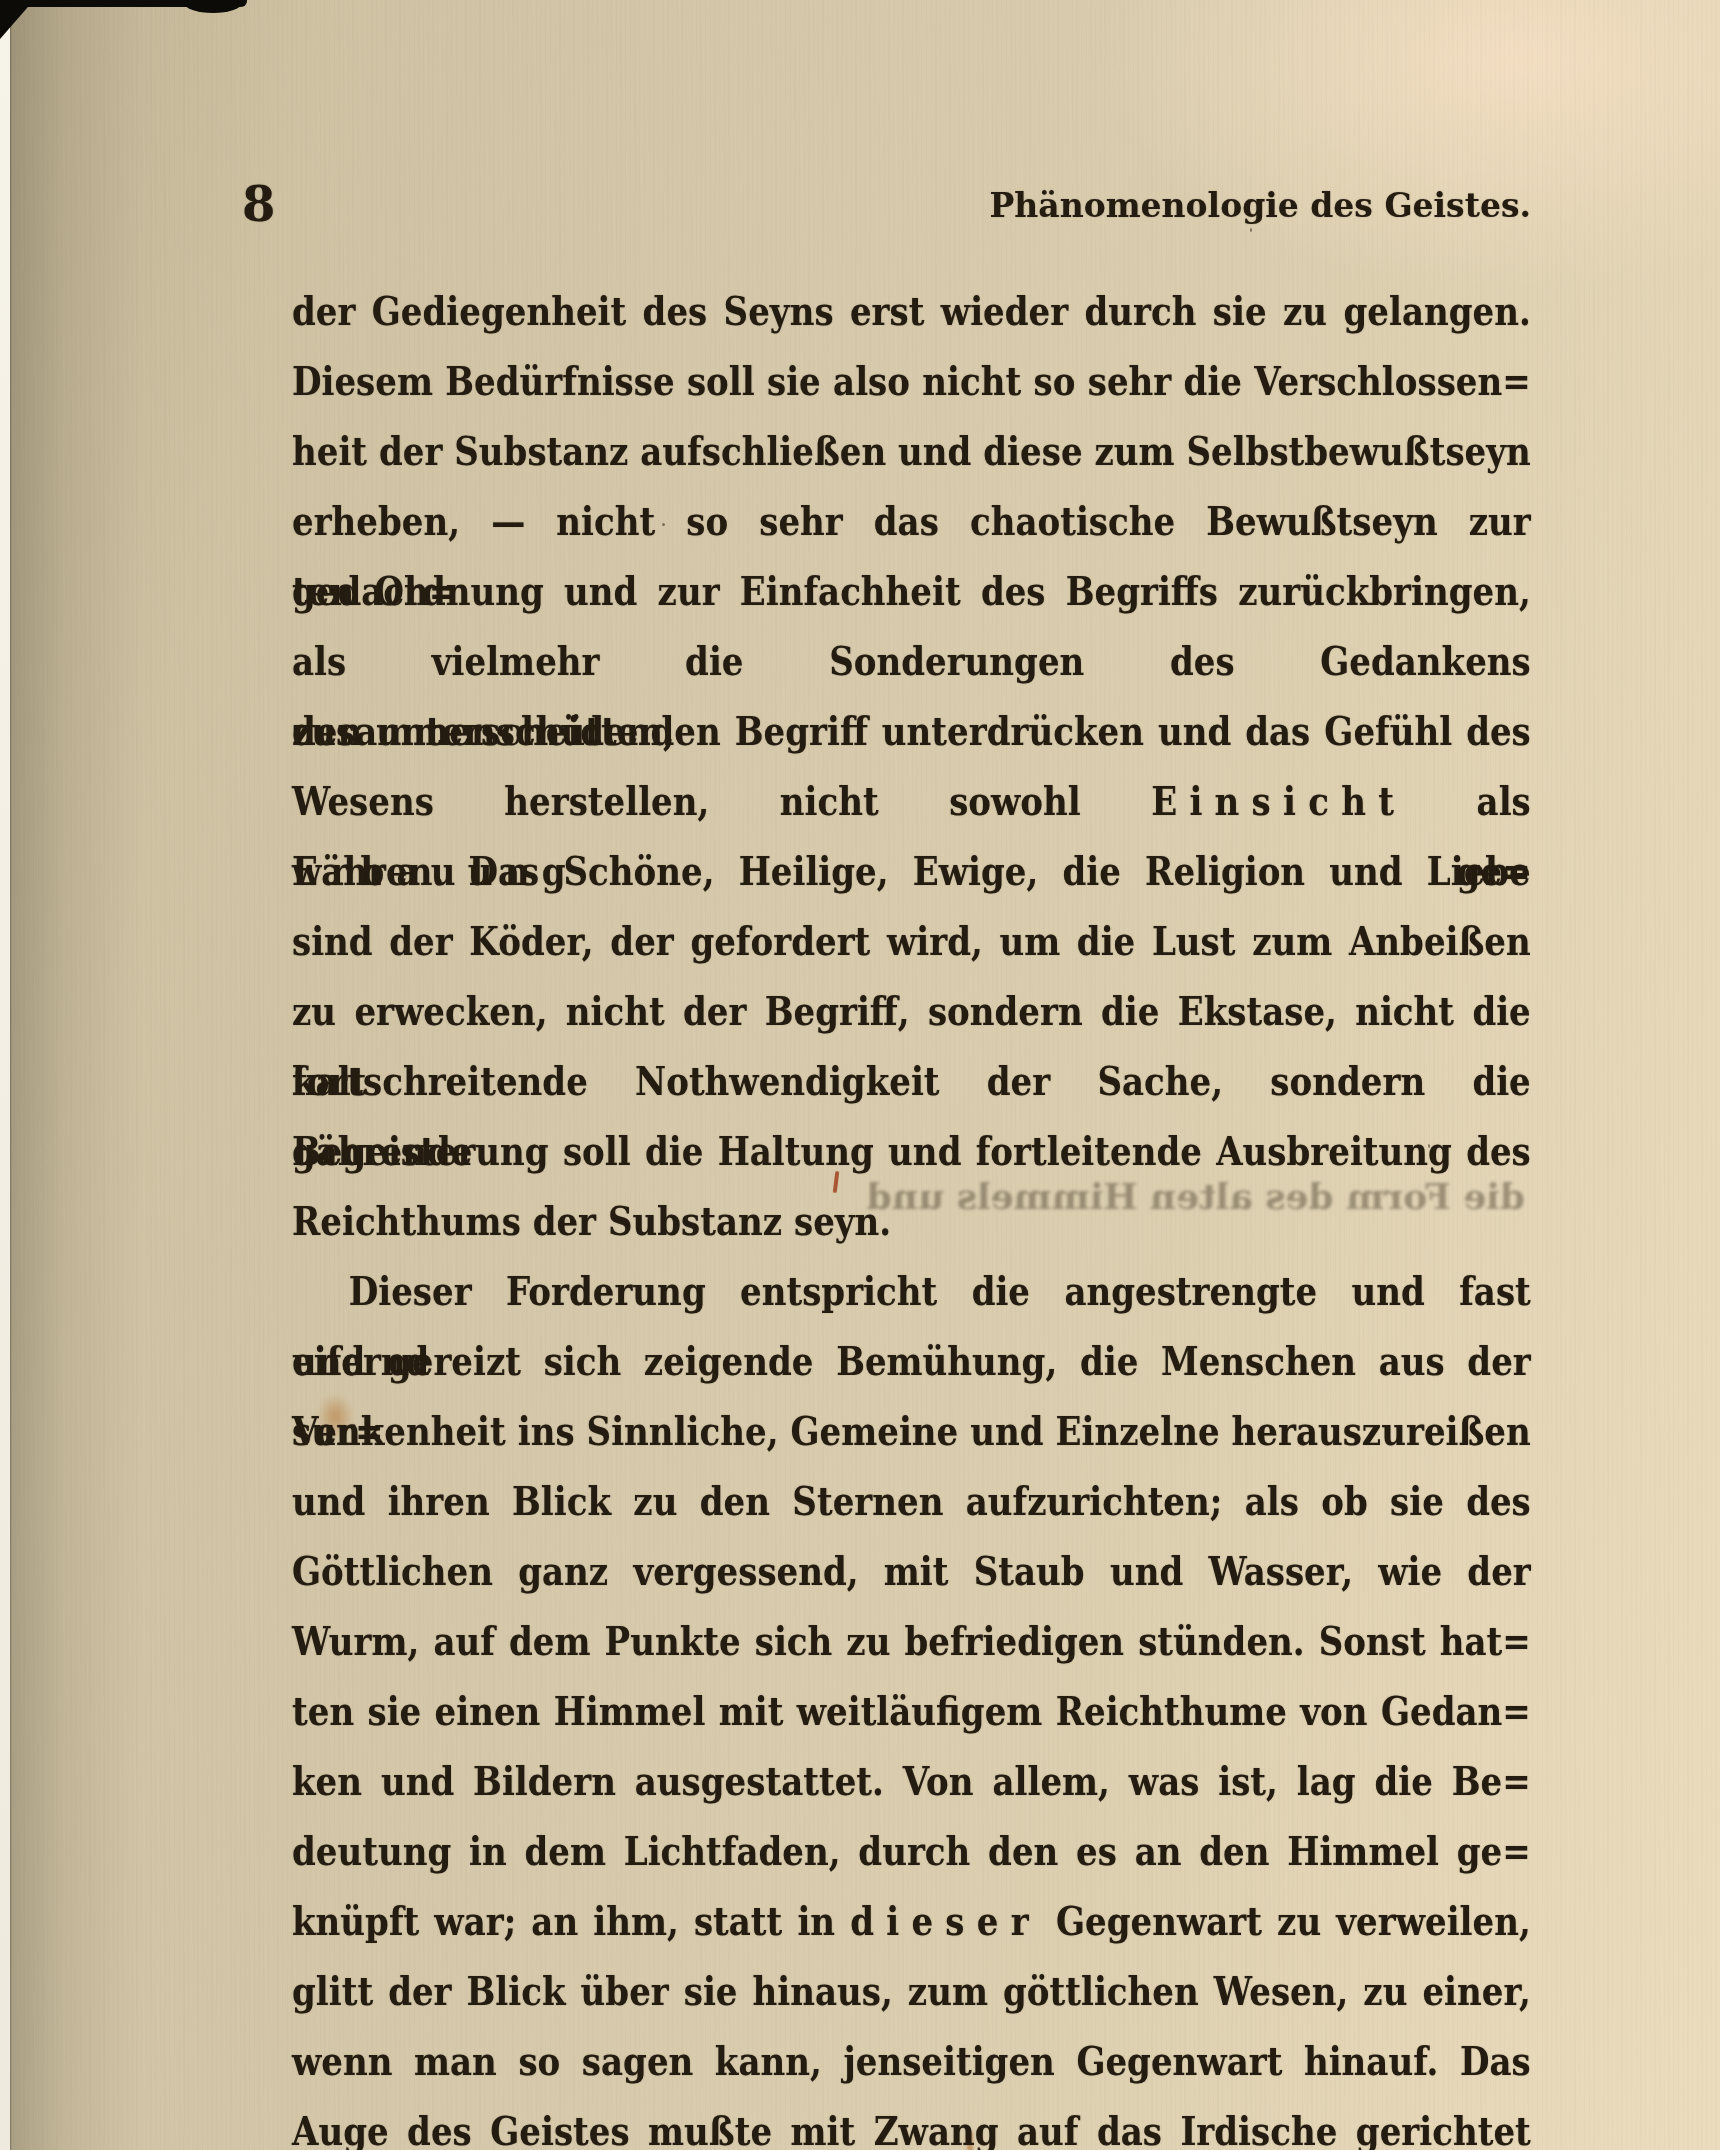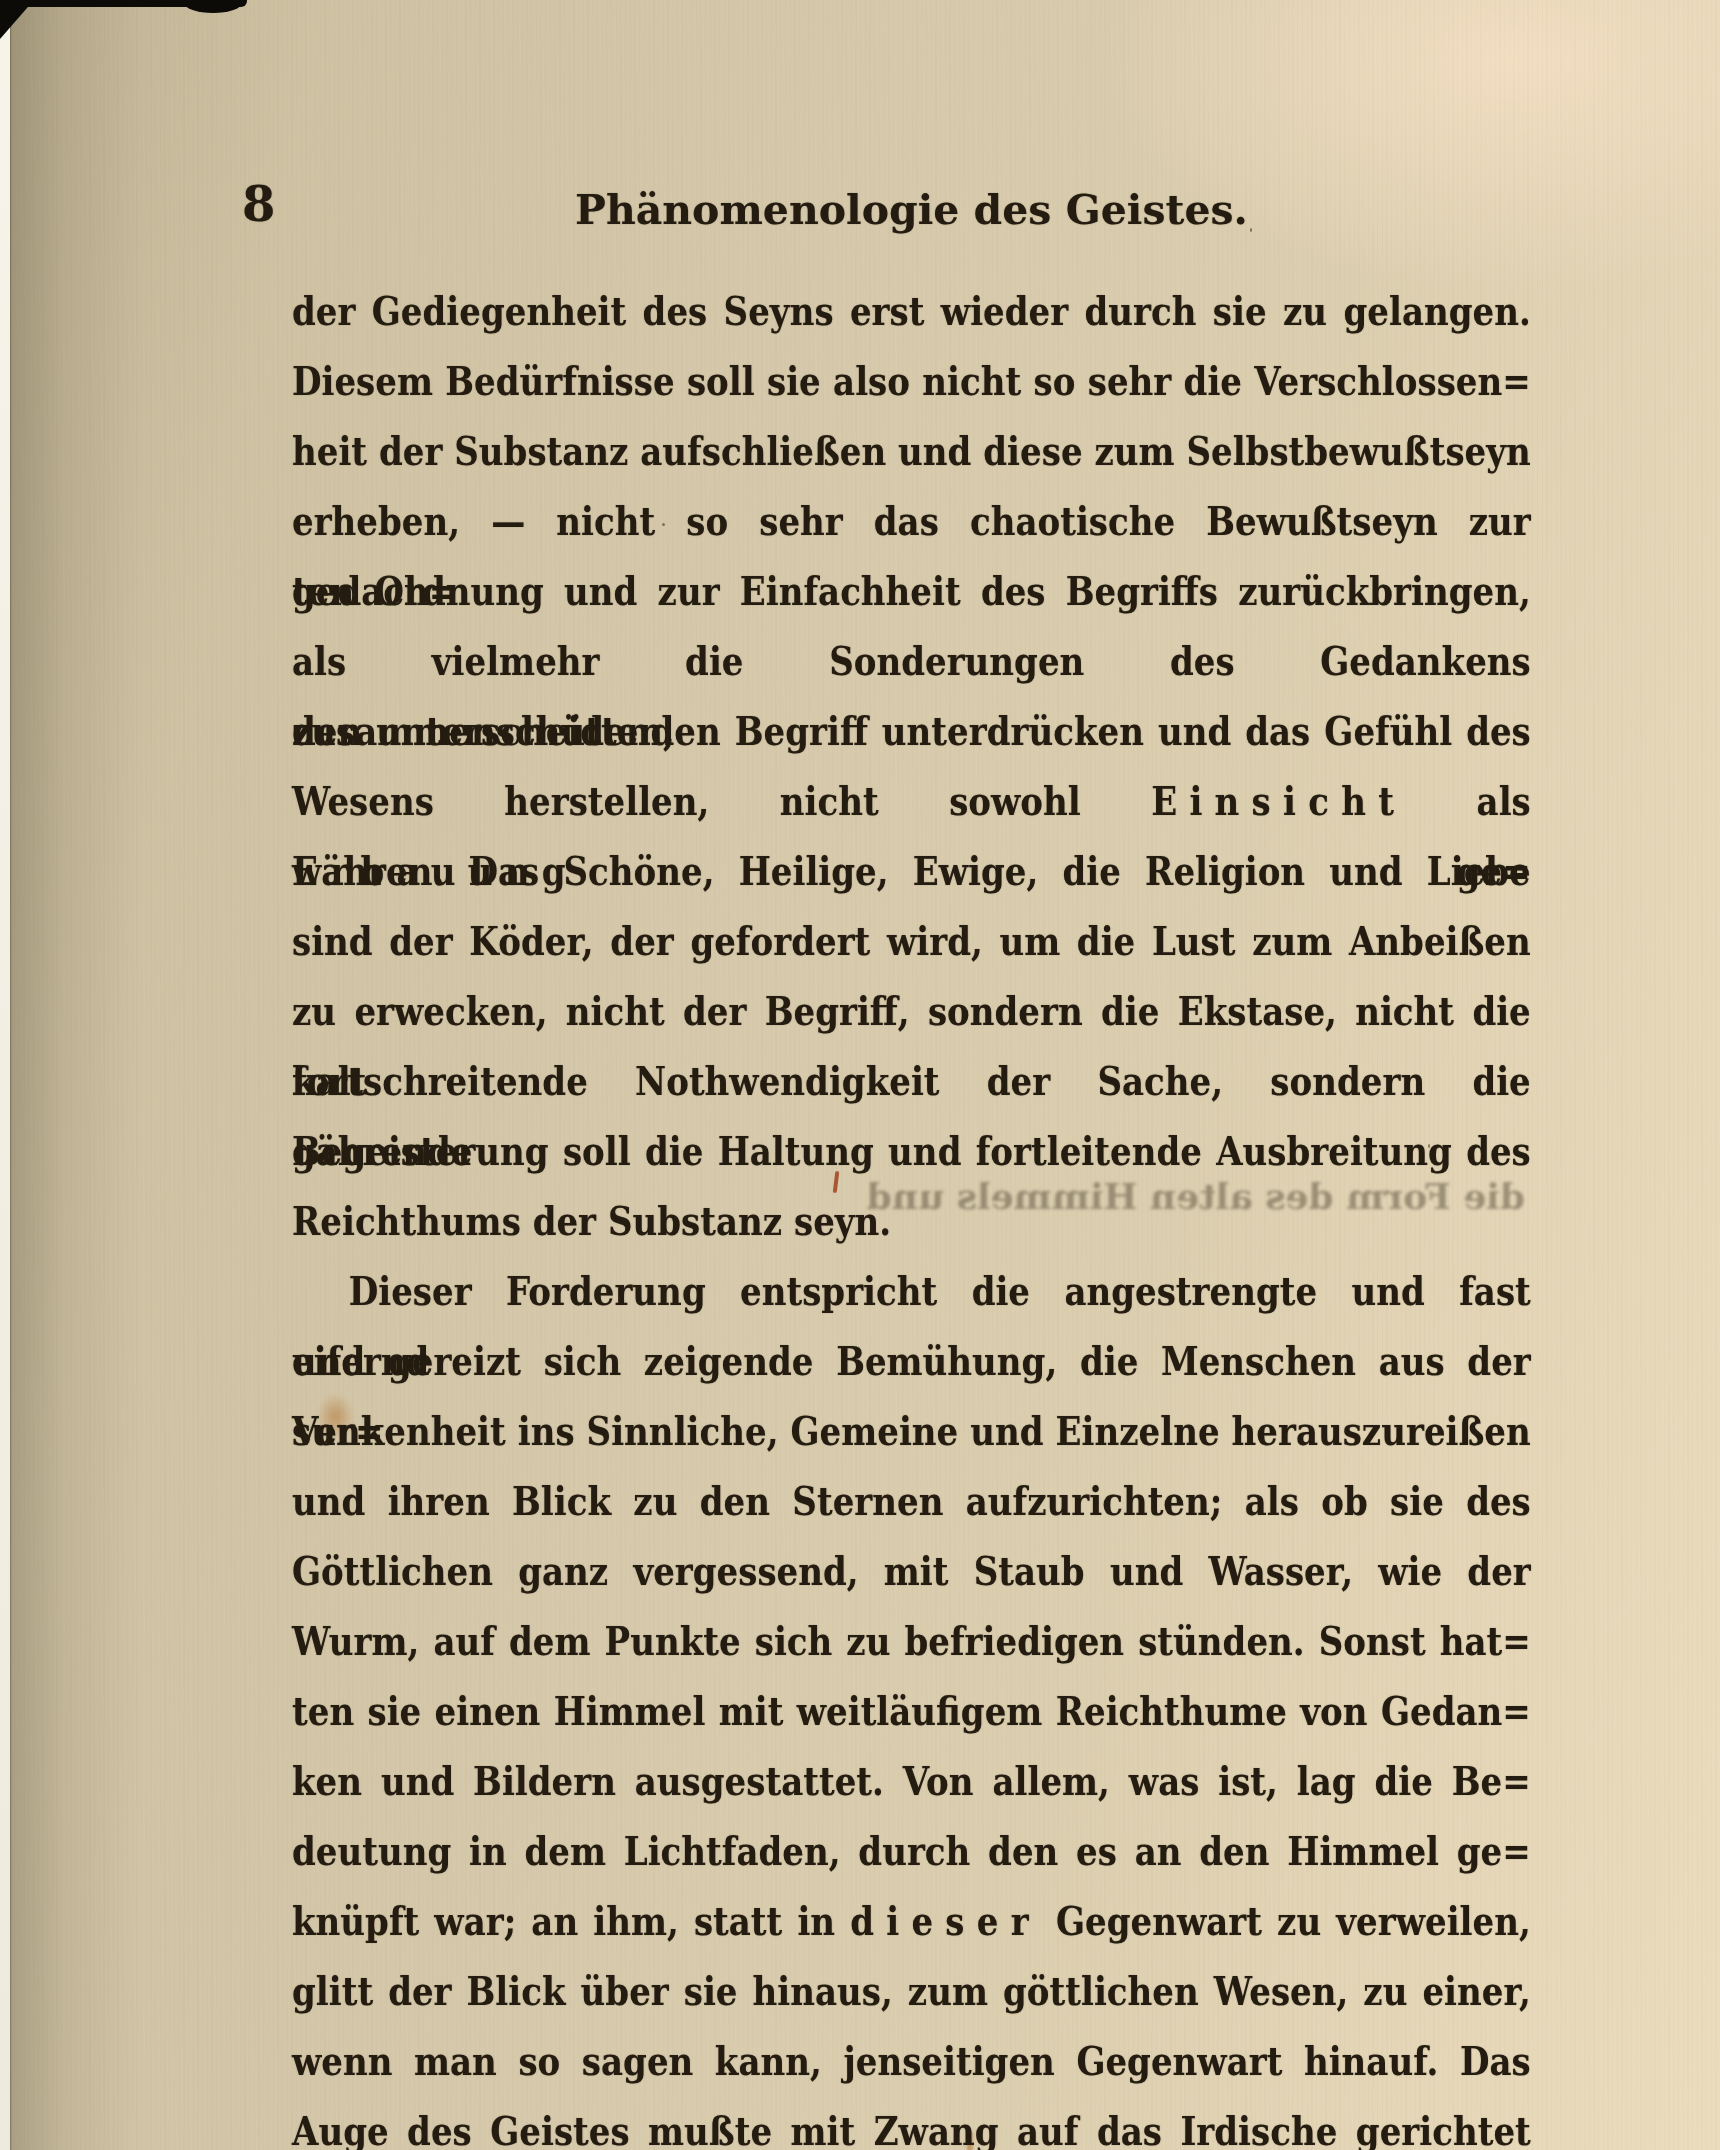--- a/index.html
+++ b/index.html
@@ -42,22 +42,22 @@
     border-radius:2.2px;transform:rotate(7deg);filter:blur(0.4px);}
   .stain-orange-streak{position:absolute;left:967px;top:2131px;width:5.6px;height:38px;background:rgba(172,104,38,.5);
     border-radius:3px;filter:blur(1.3px);}
   .speck{position:absolute;width:3px;height:3px;border-radius:50%;background:rgba(52,44,30,.55);}
   
   .ink{color:#241c10;text-shadow:0 0 1.3px rgba(44,34,18,.4);}
   .page-number{
     position:absolute;left:242px;top:180px;font-size:48px;font-weight:bold;line-height:1;
   }
   .running-head{
-    position:absolute;left:292px;top:186px;width:1239px;text-align:center;
-    font-size:41px;font-weight:bold;line-height:1.2;
+    position:absolute;left:292px;top:186px;width:1239px;text-align:right;
+    font-size:33px;font-weight:bold;line-height:1.2;
   }
   .body-text{
     position:absolute;left:292px;top:276px;width:1419px;
     transform:scaleX(0.873);transform-origin:left top;
     font-size:39px;font-weight:bold;
   }
   .body-text .line{
     height:70px;line-height:70px;white-space:normal;
     text-align:justify;text-align-last:justify;
   }

